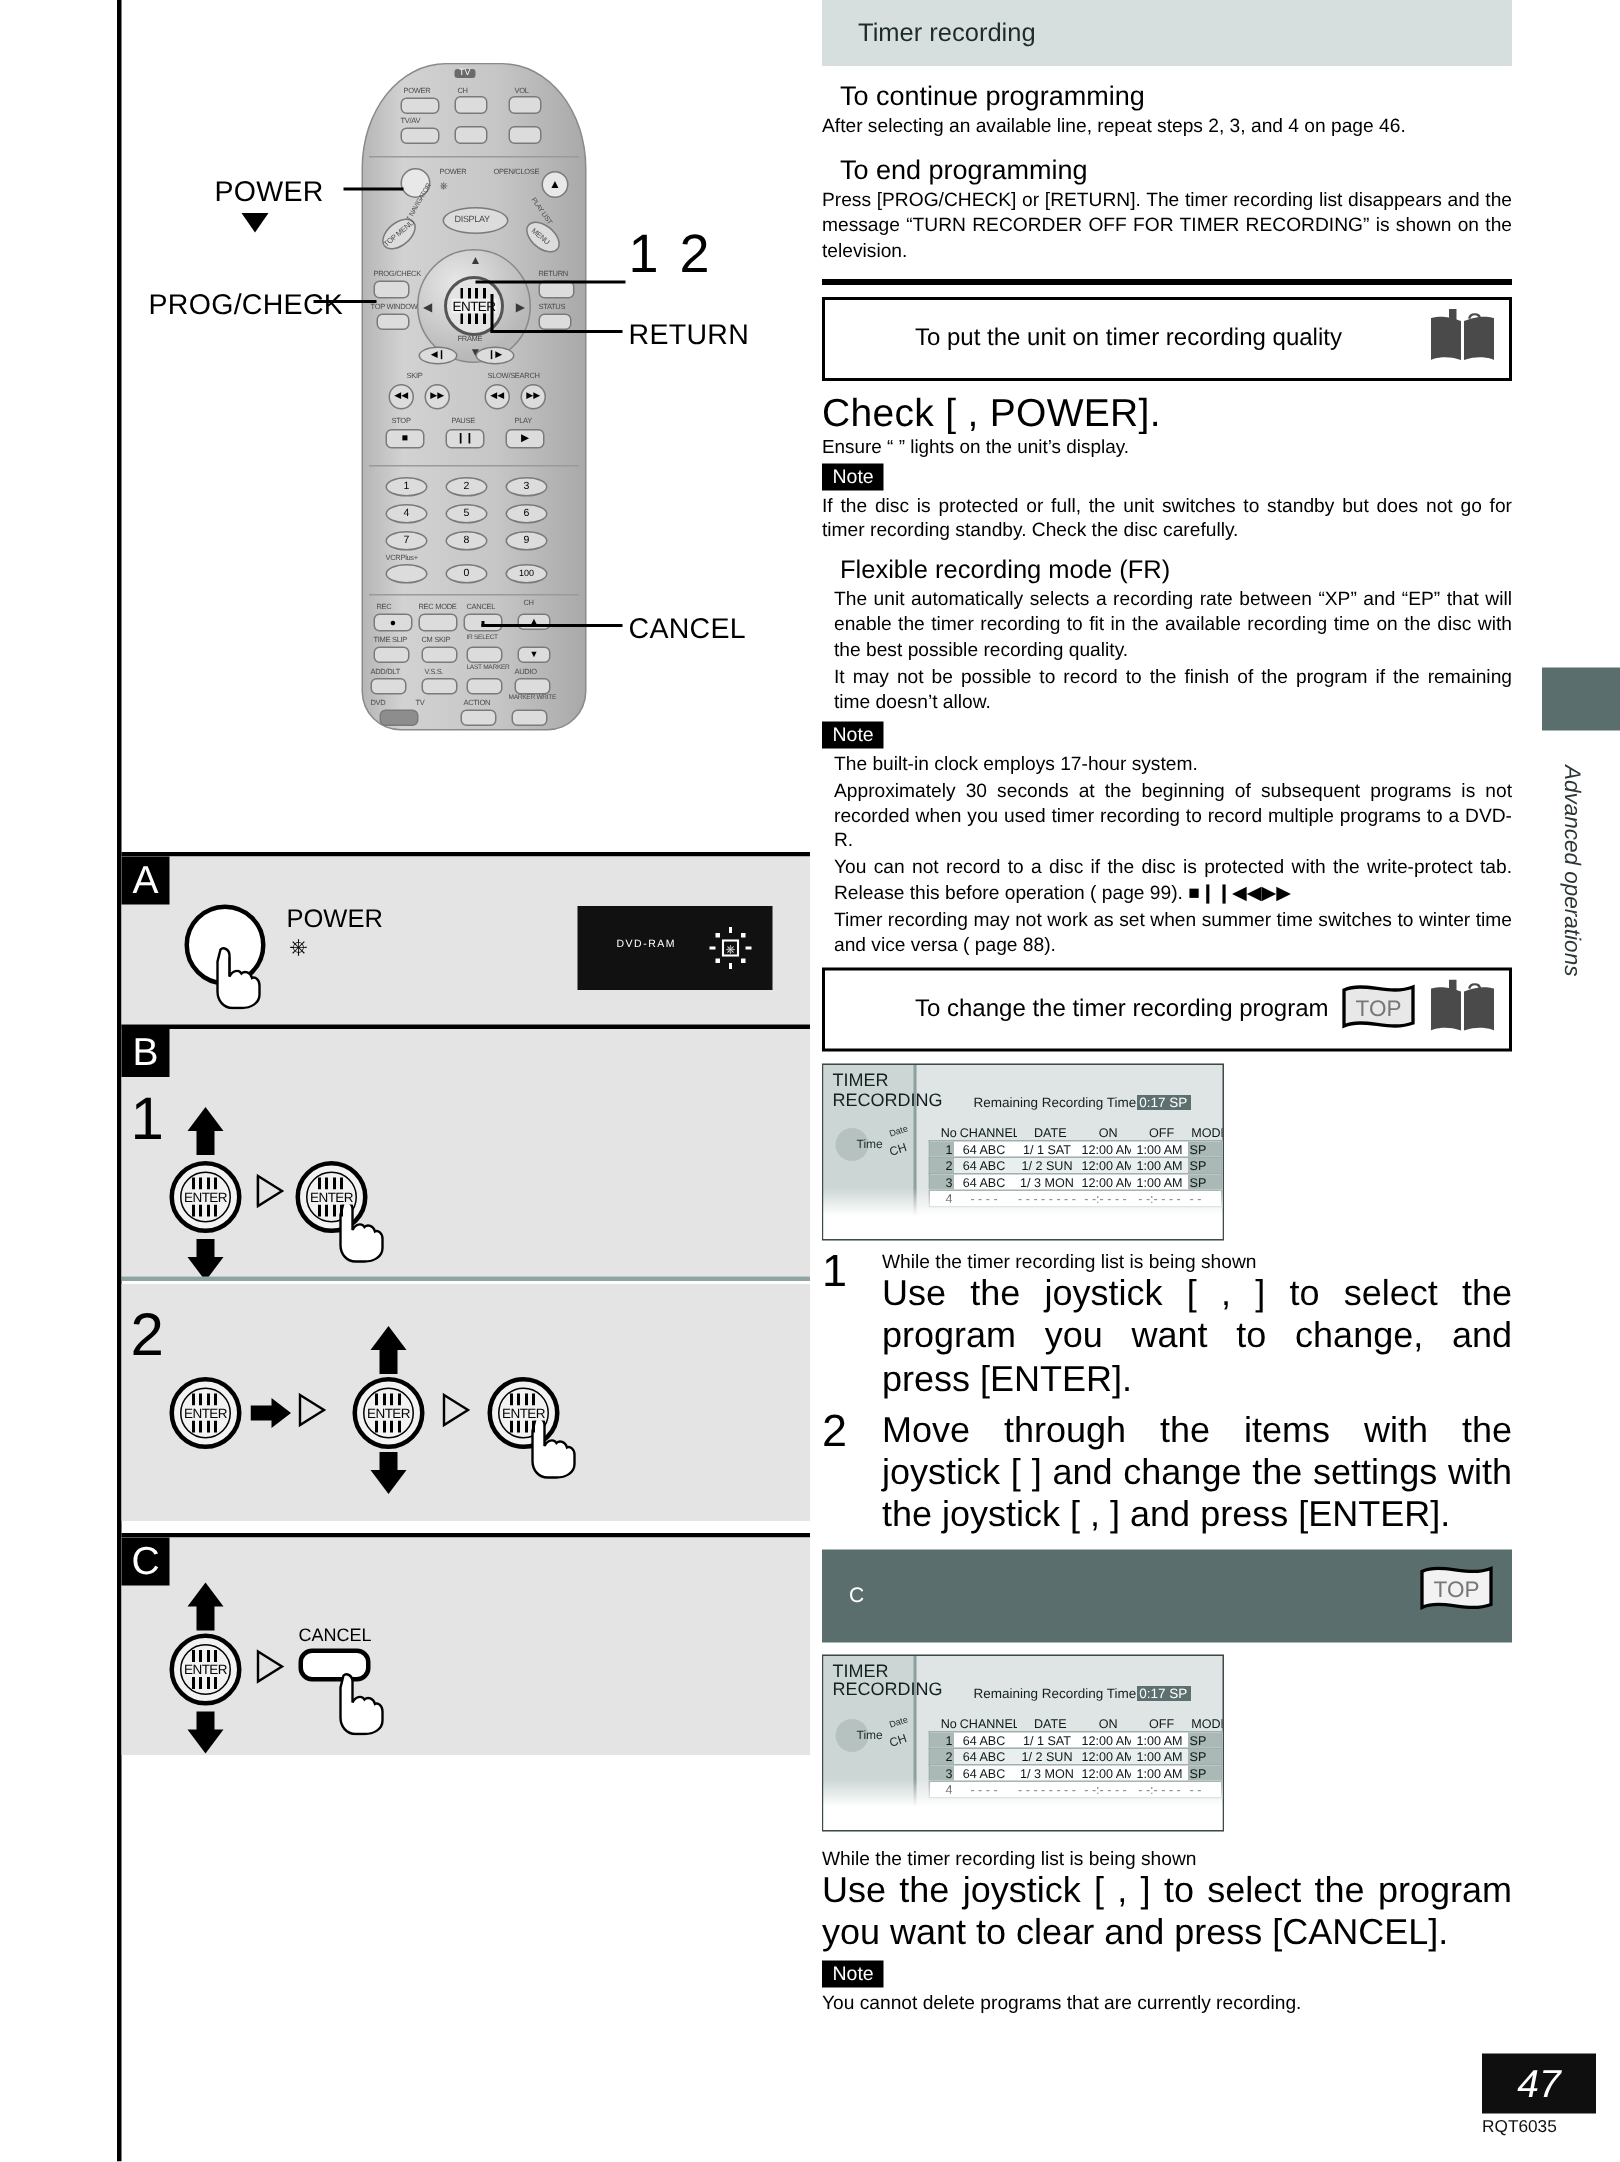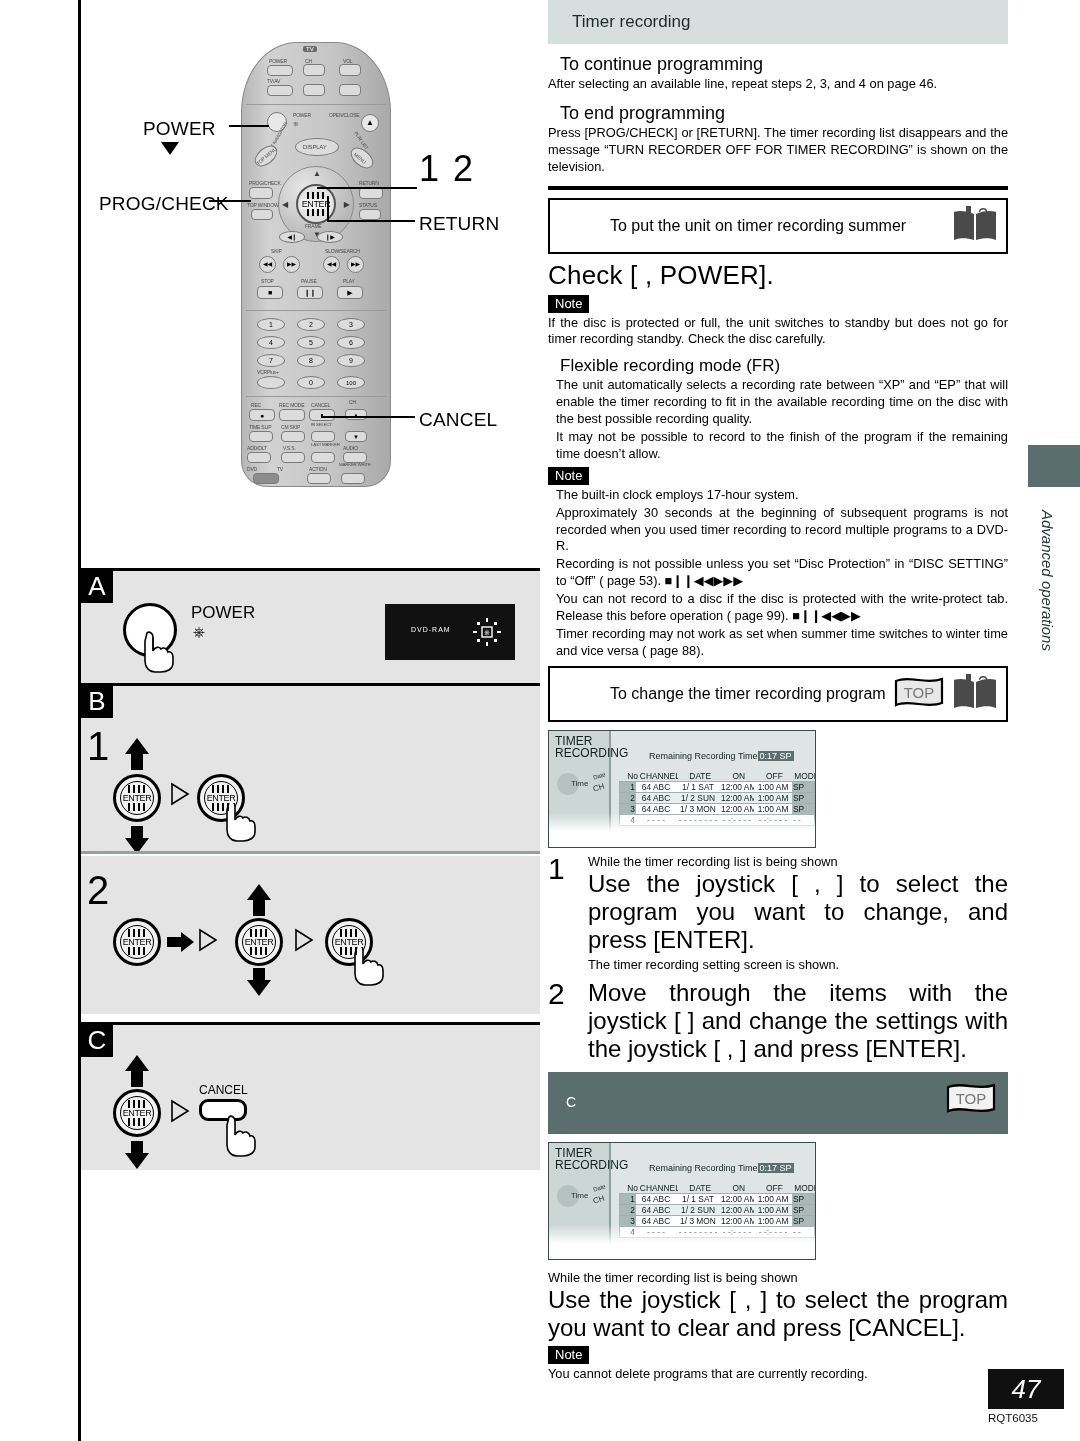--- a/index.html
+++ b/index.html
@@ -456,44 +456,44 @@
 
     <h3 class="sub">To continue programming</h3>
     <p class="body">After selecting an available line, repeat steps 2, 3, and 4 on page 46.</p>
 
     <h3 class="sub">To end programming</h3>
     <p class="body">Press [PROG/CHECK] or [RETURN]. The timer recording list disappears and the message “TURN RECORDER OFF FOR TIMER RECORDING” is shown on the television.</p>
 
     <div class="rule-thick"></div>
 
     <div class="boxed">
-      <span>To put the unit on timer recording summer</span>
+      <span>To put the unit on timer recording quality</span>
       <span class="icons">
         <svg width="46" height="40" viewBox="0 0 46 40">
           <path d="M2 6 L2 34 C2 34 10 30 22 34 L22 8 C10 3 2 6 2 6 Z" fill="#4a4a4a"></path>
           <path d="M44 6 L44 34 C44 34 36 30 24 34 L24 8 C36 3 44 6 44 6 Z" fill="#4a4a4a"></path>
           <rect x="14" y="0" width="5" height="14" fill="#4a4a4a"></rect>
           <rect x="14" y="17" width="5" height="5" fill="#4a4a4a"></rect>
           <text x="31" y="15" font-size="18" fill="#4a4a4a" text-anchor="middle" font-family="Liberation Sans, sans-serif">?</text>
         </svg>
       </span>
     </div>
 
     <div class="press-big">Check [    , POWER].</div>
+    <div class="small">Ensure “    ” lights on the unit’s display.</div>
     <div><span class="note-tag">Note</span></div>
     <p class="body">If the disc is protected or full, the unit switches to standby but does not go for timer recording standby. Check the disc carefully.</p>
 
     <h4 class="inline-head">Flexible recording mode (FR)</h4>
     <p class="body indent">The unit automatically selects a recording rate between “XP” and “EP” that will enable the timer recording to fit in the available recording time on the disc with the best possible recording quality.</p>
     <p class="body indent">It may not be possible to record to the finish of the program if the remaining time doesn’t allow.</p>
 
     <div><span class="note-tag">Note</span></div>
     <p class="body indent">The built-in clock employs 17-hour system.</p>
     <p class="body indent">Approximately 30 seconds at the beginning of subsequent programs is not recorded when you used timer recording to record multiple programs to a DVD-R.</p>
-    <p class="body indent">Recording is not possible unless you set “Disc Protection” in “DISC SETTING” to “Off” (    page 53). ■❙❙◀◀▶▶▶</p>
     <p class="body indent">You can not record to a disc if the disc is protected with the write-protect tab. Release this before operation (    page 99). ■❙❙◀◀▶▶</p>
     <p class="body indent">Timer recording may not work as set when summer time switches to winter time and vice versa (    page 88).</p>
 
     <div class="boxed" style="margin-top:6px;">
       <span>To change the timer recording program</span>
       <span class="icons">
         <svg width="54" height="38" viewBox="0 0 54 38">
           <path d="M4 6 C18 0 34 10 50 4 L50 28 C34 34 18 24 4 30 Z" fill="#e8e8e8" stroke="#000" stroke-width="2.2"></path>
           <text x="27" y="23" font-size="15" fill="#777" text-anchor="middle" font-family="Liberation Sans, sans-serif">TOP</text>
         </svg>
@@ -563,21 +563,20 @@
         </div>
       </div>
       <div class="tv-fade"></div>
     </div>
 
     <div class="step-row">
       <div class="step-n">1</div>
       <div class="step-body">
         <div class="step-lead">While the timer recording list is being shown</div>
         <div class="step-main">Use the joystick [     ,     ] to select the program you want to change, and press [ENTER].</div>
-        <div class="step-lead" style="margin-top:2px;">The timer recording setting screen is shown.</div>
       </div>
     </div>
     <div class="step-row">
       <div class="step-n">2</div>
       <div class="step-body">
         <div class="step-main">Move through the items with the joystick [     ] and change the settings with the joystick [     ,     ] and press [ENTER].</div>
       </div>
     </div>
 
     <div class="bar-head" style="margin-top:8px;">

